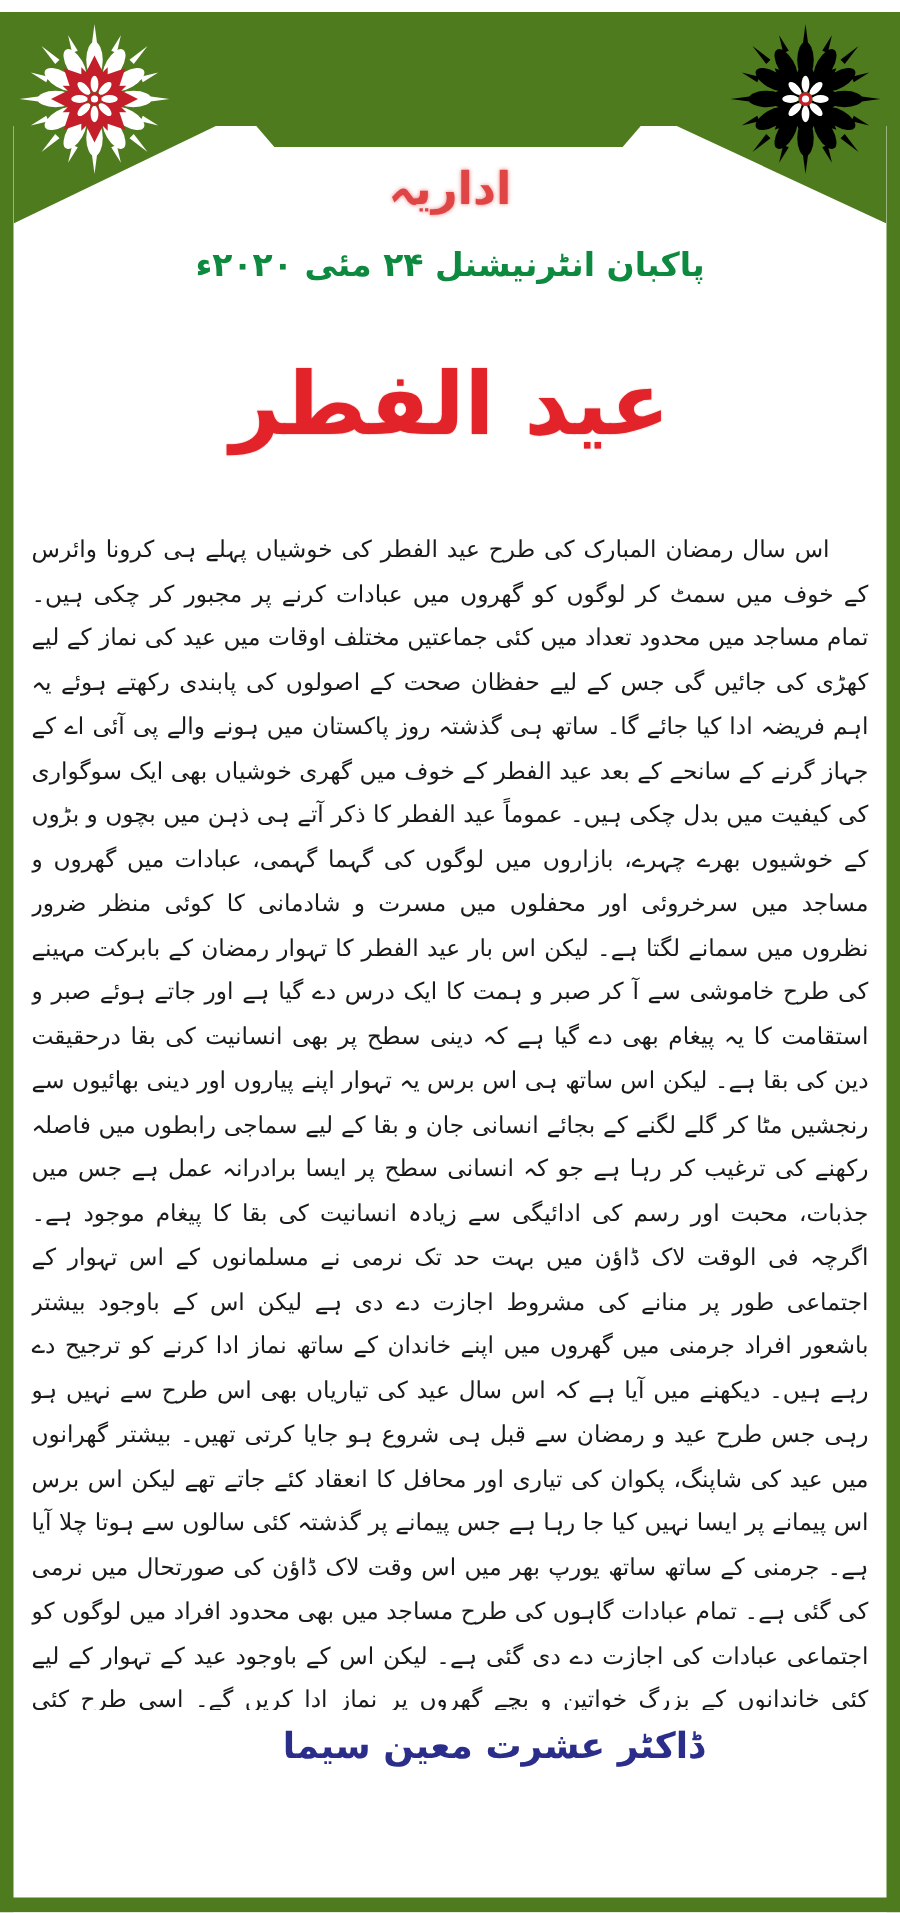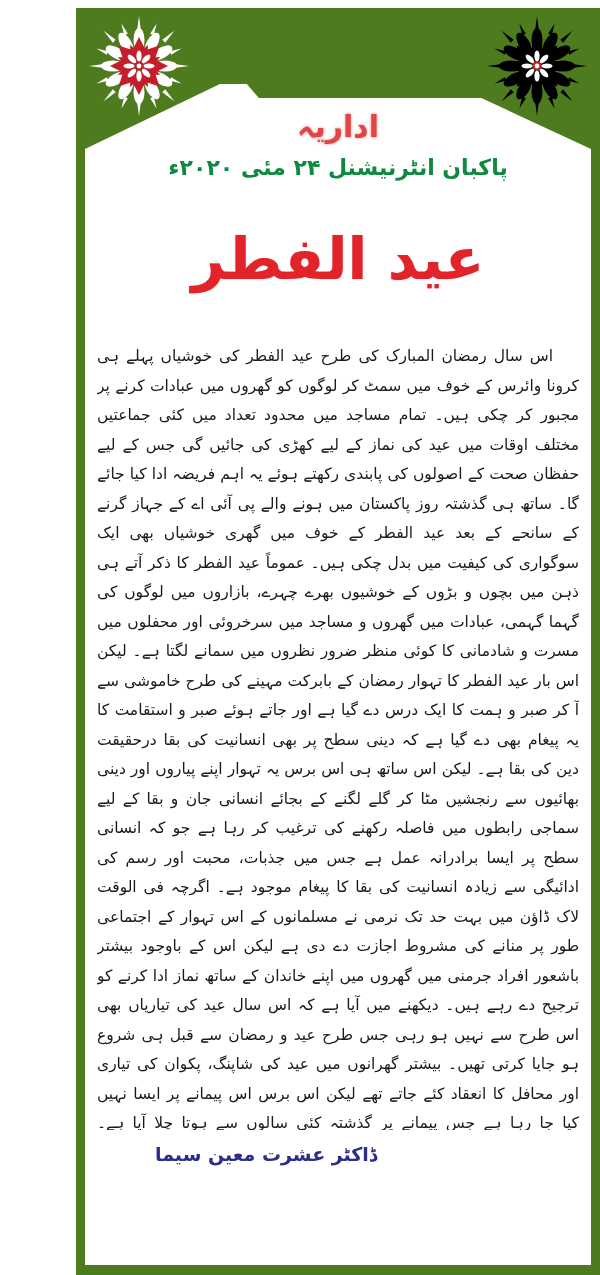--- a/index.html
+++ b/index.html
@@ -6,21 +6,21 @@
     --green:#4e7b1e;
     --label-red:#e04545;
     --title-red:#e2232a;
     --date-green:#0d8a3f;
     --ink:#1a1a1a;
     --navy:#2b2d8a;
   }
   html,body{margin:0;padding:0;background:#fff;}
   .page{
     position:relative;
-    width:524px;height:1275px;
+    width:600px;height:1275px;
     background:#ffffff;
     overflow:hidden;
     font-family:"DejaVu Sans", sans-serif;
     direction:rtl;
   }
   
   .top-band{position:absolute;top:8px;left:0;width:600px;height:76px;background:var(--green);}
   .side-border-left{position:absolute;top:8px;left:0;width:9px;height:1267px;background:var(--green);}
   .side-border-right{position:absolute;top:8px;right:0;width:9px;height:1267px;background:var(--green);}
   .bottom-bar{position:absolute;bottom:0;left:0;width:600px;height:10px;background:var(--green);}
@@ -36,21 +36,21 @@
 
   
   .content{position:absolute;top:0;left:9px;right:9px;bottom:10px;padding:0 12px;box-sizing:border-box;}
   .section-label{
     margin-top:110px;text-align:center;
     font-size:30px;line-height:34px;font-weight:bold;
     color:var(--label-red);
     text-shadow:0 0 3px rgba(224,80,80,.75);
   }
   .pub-line{
-    margin-top:10px;text-align:center;
+    margin-top:20px;text-align:center;
     font-size:22px;line-height:28px;font-weight:bold;
     color:var(--date-green);
   }
   .article-title{
     margin-top:40px;text-align:center;
     font-size:58px;line-height:74px;font-weight:bold;
     color:var(--title-red);
     text-shadow:0 0 1px rgba(226,35,42,.6);
   }
   .article-subtitle{
@@ -62,22 +62,22 @@
   .article-body{
     margin-top:46px;
     height:788px;overflow:hidden;
     font-size:15.5px;line-height:29.5px;
     color:var(--ink);
     text-align:justify;text-justify:inter-word;
     text-indent:26px;
   }
   .signature{
     margin-top:6px;
-    text-align:left;padding-left:58px;
-    font-size:19px;line-height:36px;font-weight:bold;
+    text-align:center;padding-left:58px;
+    font-size:24px;line-height:36px;font-weight:bold;
     color:var(--navy);
   }
 </style>
 </head>
 <body>
 
 <div class="page">
 
   <div class="top-band"></div>
   <div class="side-border-left"></div>

